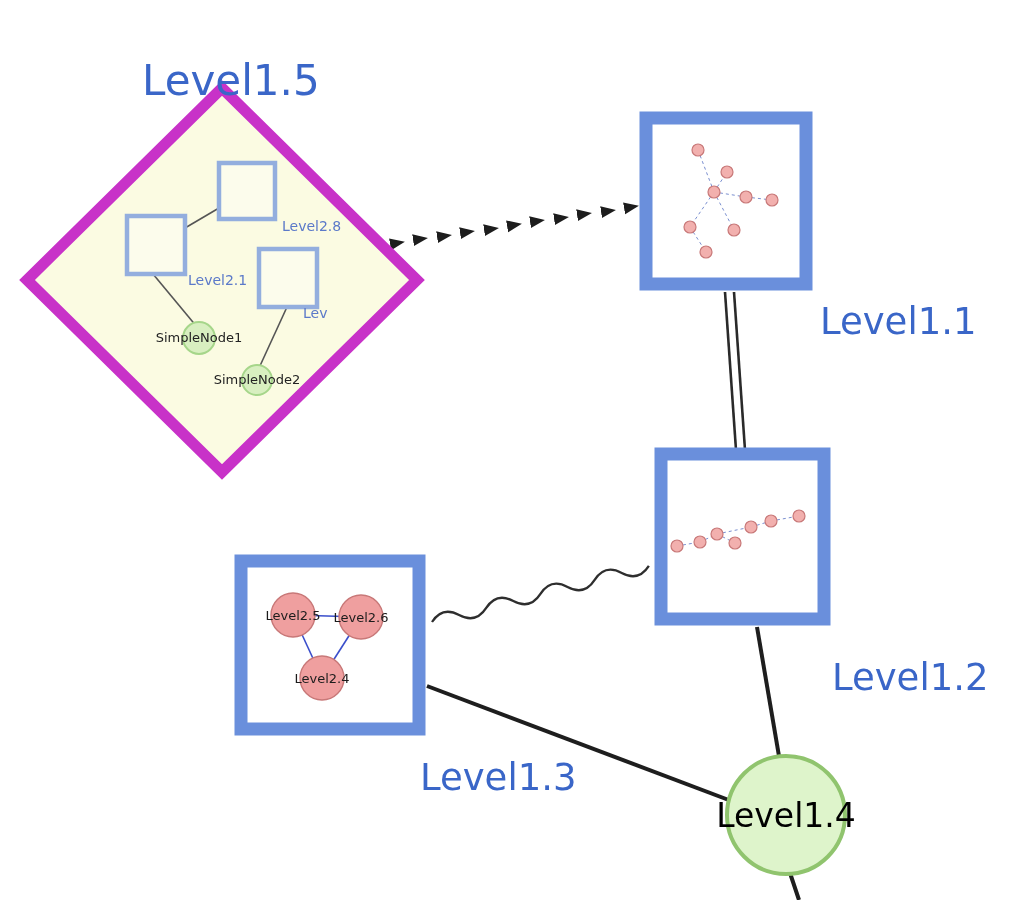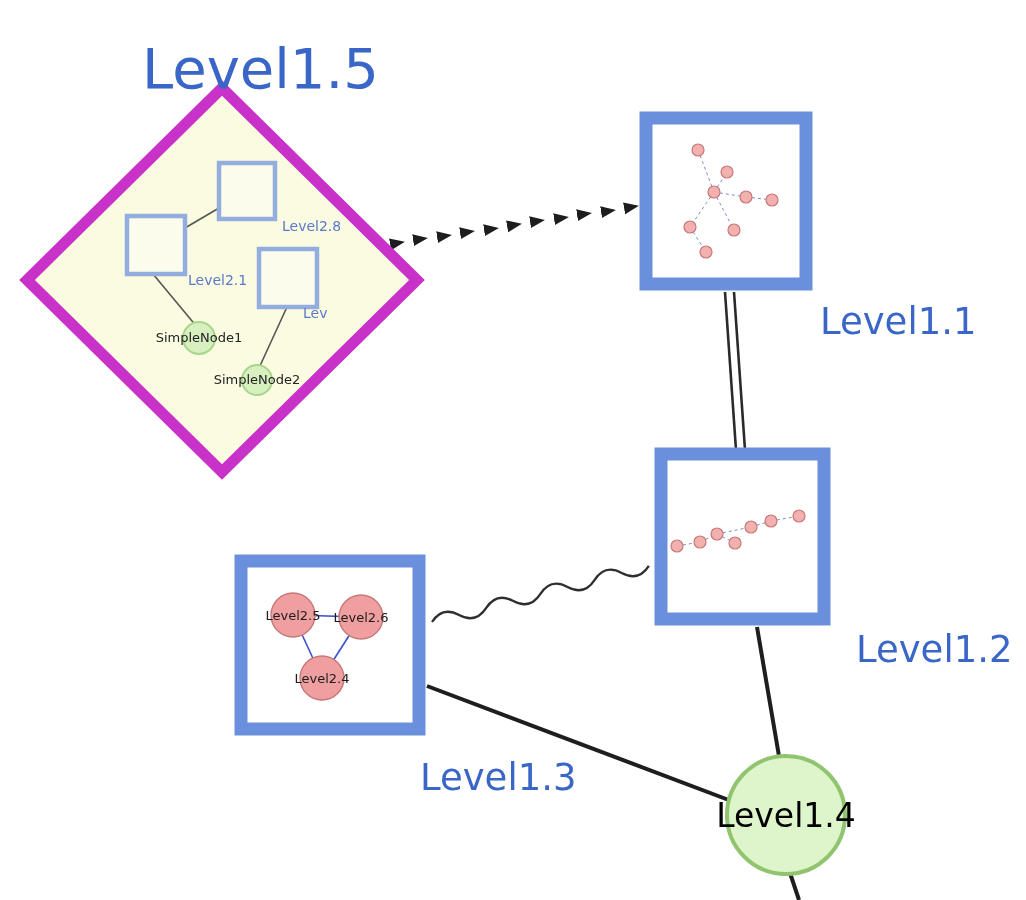--- a/index.html
+++ b/index.html
@@ -5,21 +5,21 @@
   html,body{margin:0;padding:0;background:#ffffff;}
   .stage{
     position:relative;width:1026px;height:900px;background:#ffffff;overflow:hidden;
     font-family:"DejaVu Sans","Liberation Sans",sans-serif;
   }
   .stage svg{position:absolute;left:0;top:0;}
   .biglabel{
     position:absolute;color:#3a66c8;font-size:37px;font-weight:400;
     white-space:nowrap;letter-spacing:0px;
   }
-  .biglabel.l15{font-size:56px;}
+  .biglabel.l15{font-size:42px;margin-top:20px;}
   svg text{user-select:none;}
 </style>
 </head>
 <body>
 
 <div class="stage">
 
   <svg width="1026" height="900" viewBox="0 0 1026 900">
     <defs>
       <marker id="arrowhead" markerUnits="userSpaceOnUse" markerWidth="18" markerHeight="14" refX="8" refY="6" orient="auto">
@@ -113,16 +113,16 @@
     <text x="293" y="620" font-size="13" fill="#1c1c1c" text-anchor="middle">Level2.5</text>
     <text x="361" y="622" font-size="13" fill="#1c1c1c" text-anchor="middle">Level2.6</text>
     <text x="322" y="683" font-size="13" fill="#1c1c1c" text-anchor="middle">Level2.4</text>
 
     <circle cx="786" cy="815" r="59" fill="#def4cb" stroke="#90c46e" stroke-width="4"></circle>
     <text x="786" y="827" font-size="33" fill="#000000" text-anchor="middle">Level1.4</text>
   </svg>
 
   <div class="biglabel l15" style="left:142px;top:36px;">Level1.5</div>
   <div class="biglabel" style="left:820px;top:300px;text-align:center;">Level1.1</div>
-  <div class="biglabel" style="left:832px;top:628px;margin-left:24px;">Level1.2</div>
+  <div class="biglabel" style="left:832px;top:656px;">Level1.2</div>
   <div class="biglabel" style="left:420px;top:756px;">Level1.3</div>
 
 </div>
 
 </body></html>

